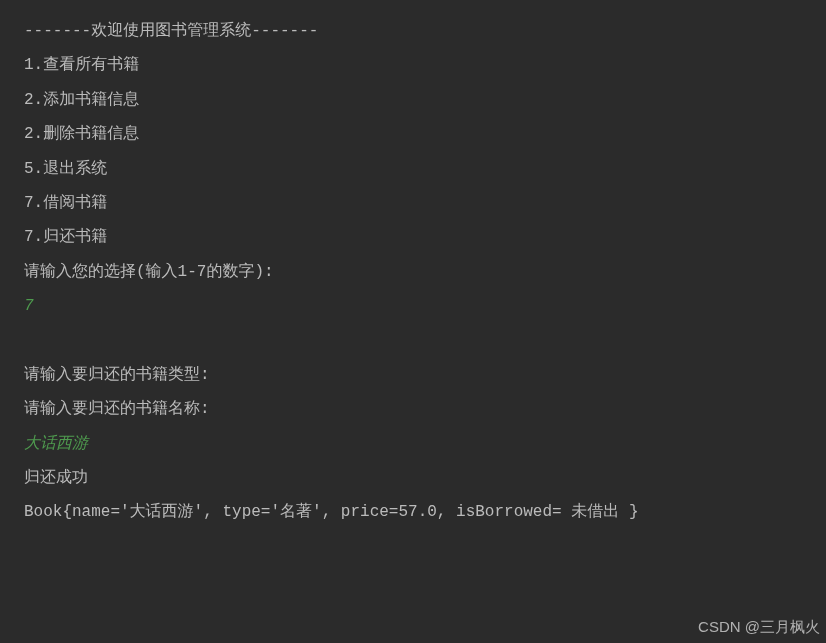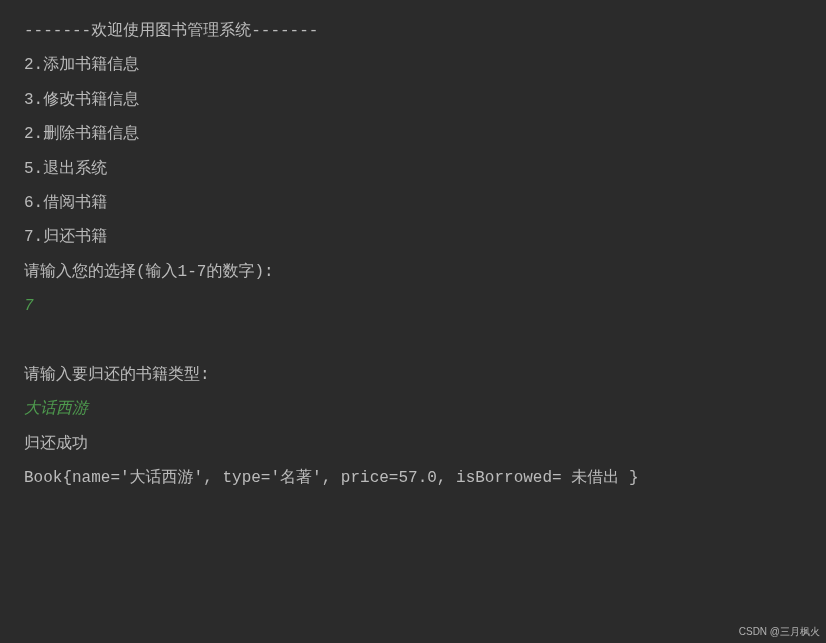--- a/index.html
+++ b/index.html
@@ -24,39 +24,40 @@
     }
     .input-green {
       color: #4e9a4e;
       font-style: italic;
     }
     .watermark {
       position: absolute;
       bottom: 6px;
       right: 10px;
       color: #c8c8c8;
-      font-size: 10px;
+      font-size: 15px;
       font-style: normal;
       font-family: sans-serif;
       opacity: 0.85;
     }
   </style>
 </head>
 <body>
 
 <div id="console">
     <div class="line ">-------欢迎使用图书管理系统-------</div>
+    <div class="line ">1.查看所有书籍</div>
     <div class="line ">2.添加书籍信息</div>
-    <div class="line ">3.修改书籍信息</div>
     <div class="line ">2.删除书籍信息</div>
     <div class="line ">5.退出系统</div>
-    <div class="line ">6.借阅书籍</div>
+    <div class="line ">7.借阅书籍</div>
     <div class="line ">7.归还书籍</div>
     <div class="line ">请输入您的选择(输入1-7的数字):</div>
     <div class="line input-green">7</div>
     <div class="line ">&nbsp;</div>
     <div class="line ">请输入要归还的书籍类型:</div>
+    <div class="line ">请输入要归还的书籍名称:</div>
     <div class="line input-green">大话西游</div>
     <div class="line ">归还成功</div>
     <div class="line ">Book{name='大话西游', type='名著', price=57.0, isBorrowed= 未借出 }</div>
   </div>
 
 <div class="watermark">CSDN @三月枫火</div>
 
 </body></html>

